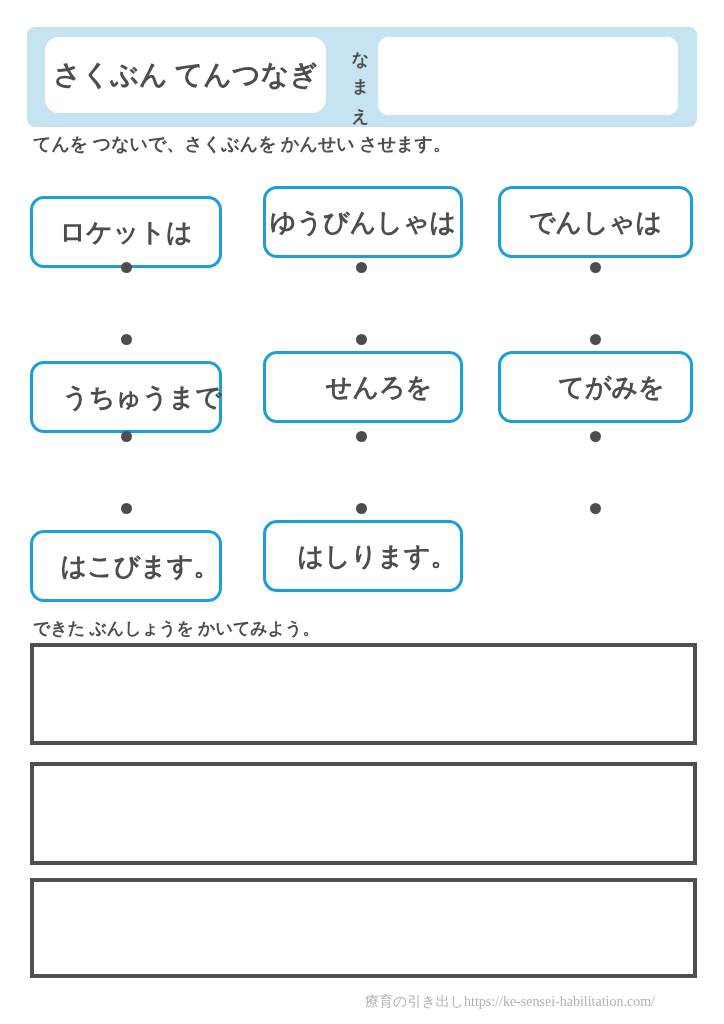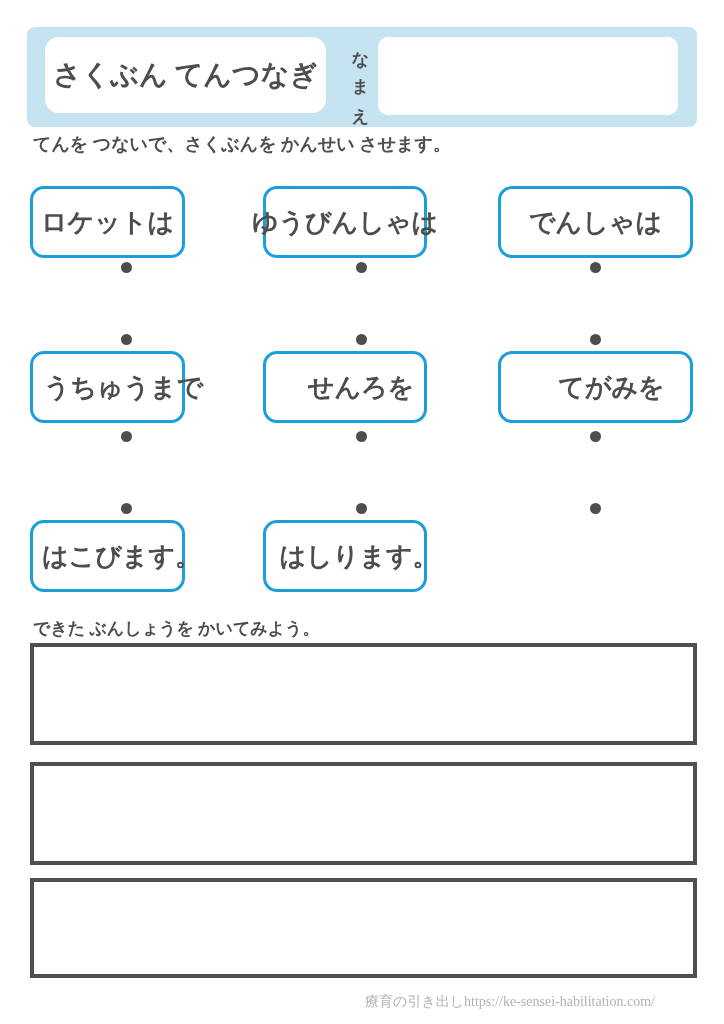--- a/index.html
+++ b/index.html
@@ -72,22 +72,22 @@
     border-radius: 14px;
     box-sizing: border-box;
     display: flex; align-items: center; justify-content: center;
   }
   .card span {
     font-size: 26px;
     font-weight: bold;
     color: #4d4d4d;
     white-space: nowrap;
   }
-  .c1 { left: 30px;  width: 155px; }
-  .c2 { left: 263px; width: 164px; }
+  .c1 { left: 30px;  width: 192px; margin-top: 10px; }
+  .c2 { left: 263px; width: 200px; }
   .c3 { left: 498px; width: 195px; }
   .r1 { top: 186px; }
   .r2 { top: 351px; padding-left: 32px; }
   .r3 { top: 520px; padding-left: 28px; }
 
   
   .dot {
     position: absolute;
     width: 11px; height: 11px;
     border-radius: 50%;

